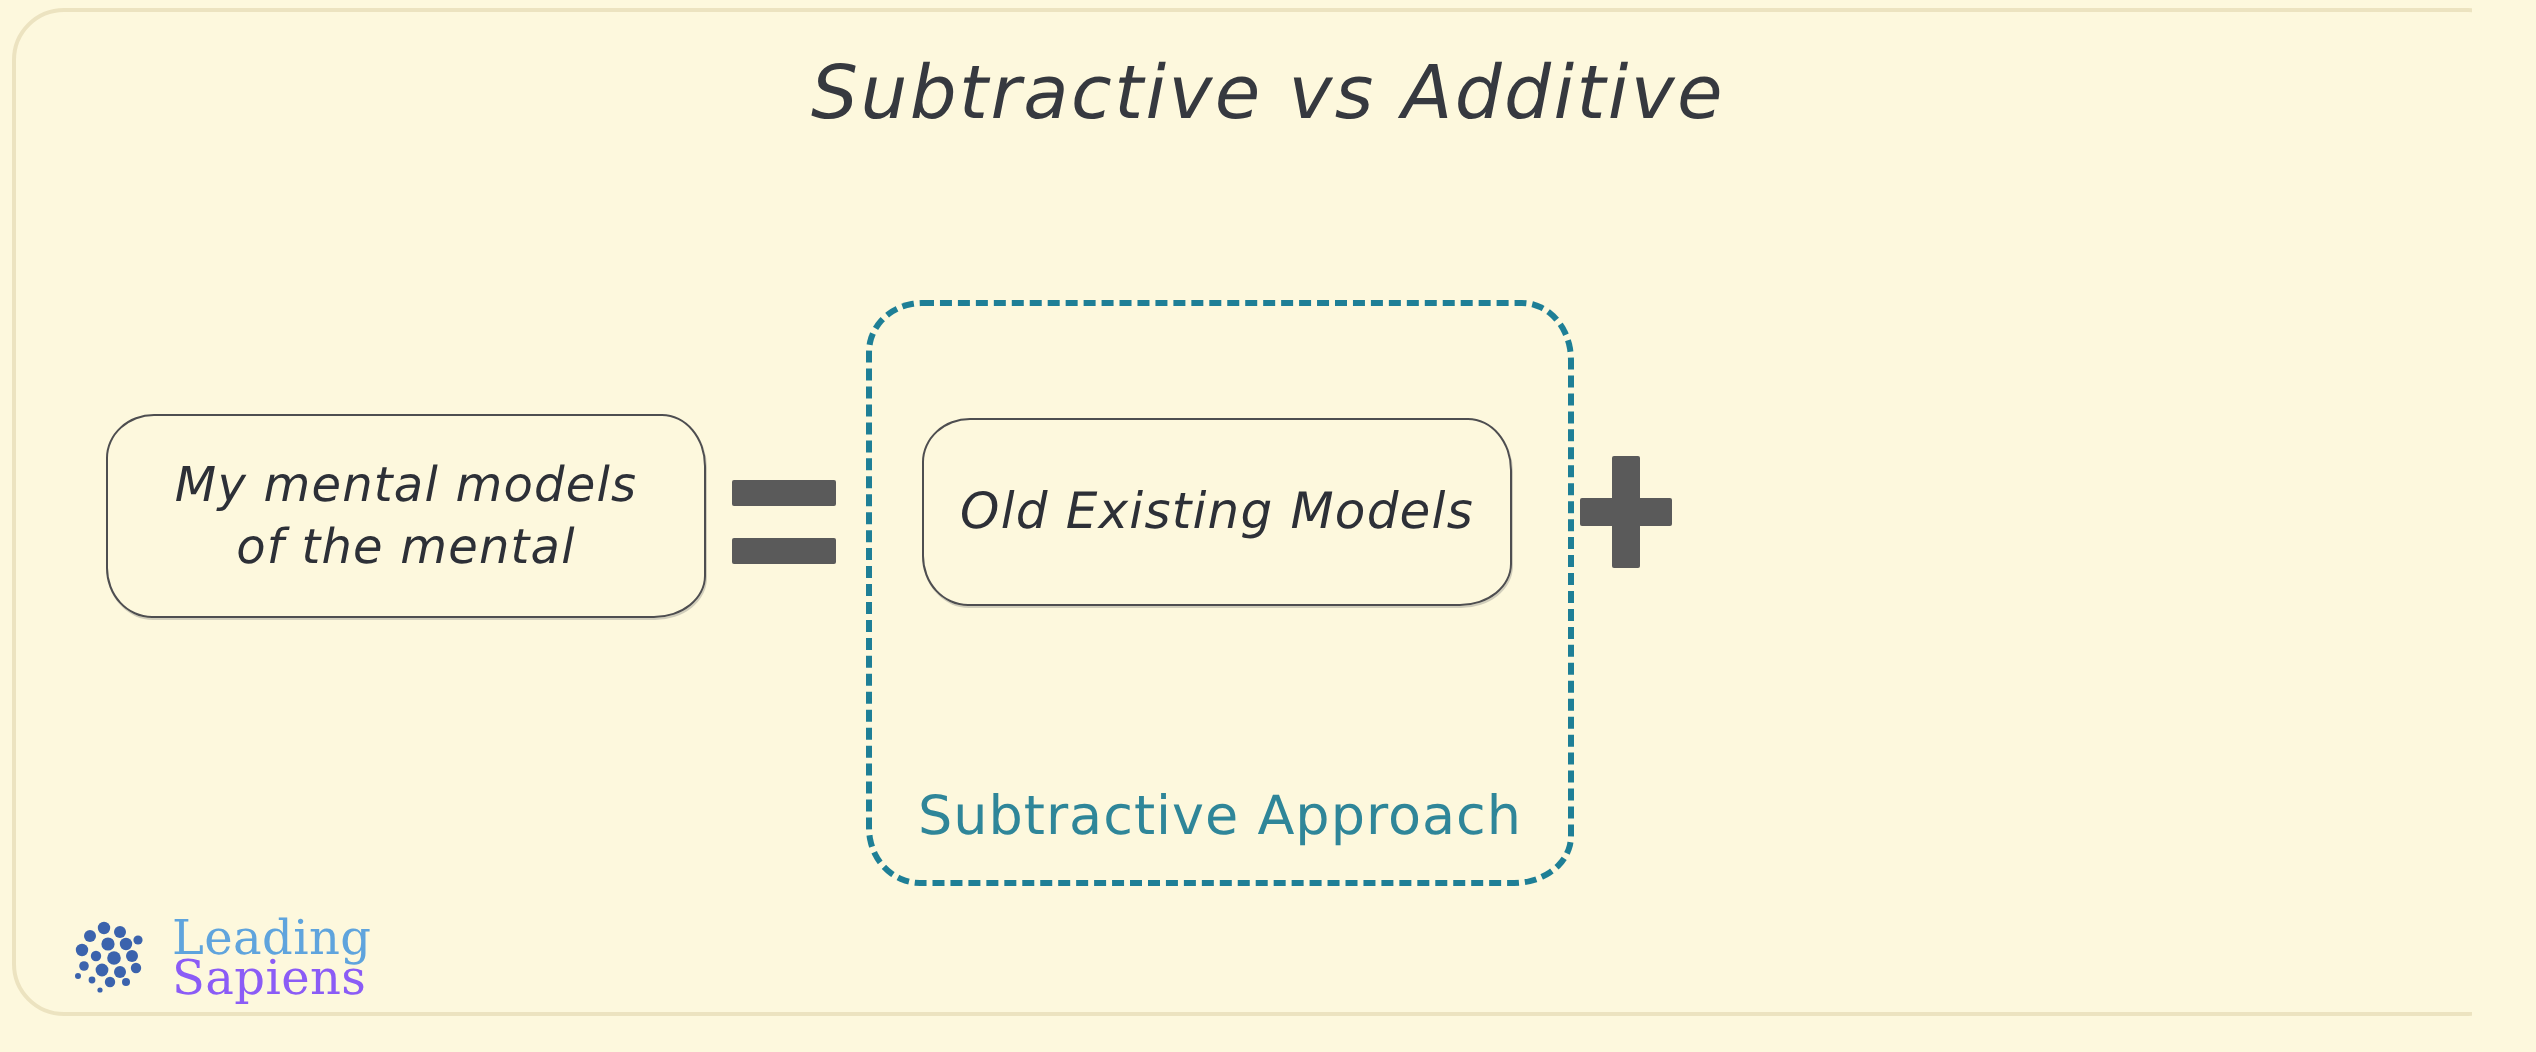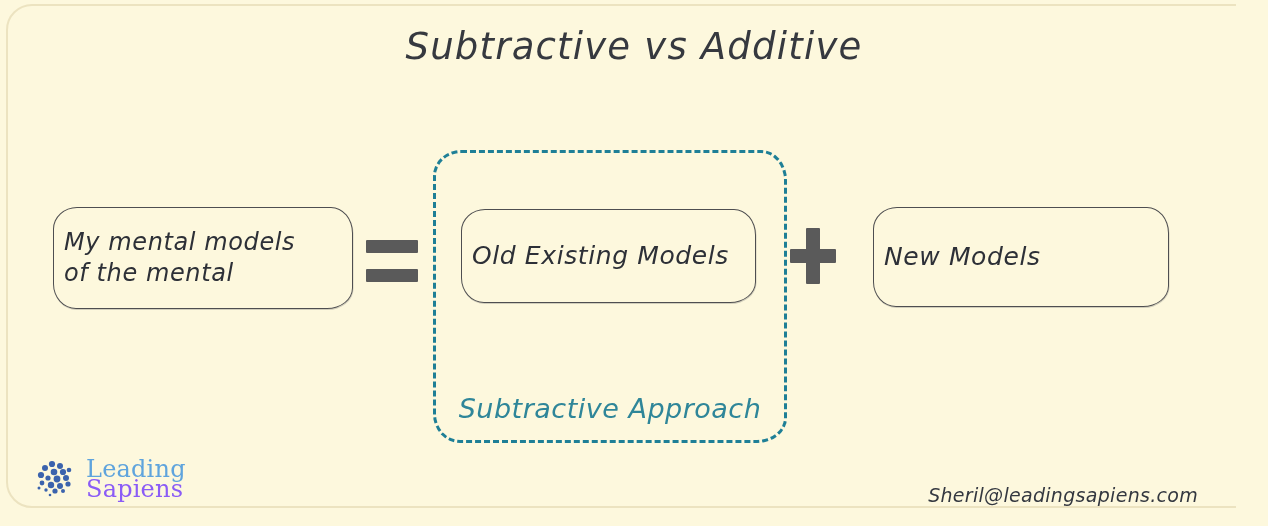--- a/index.html
+++ b/index.html
@@ -56,21 +56,21 @@
     border: 1.6px solid #4e4e50;
     border-radius: 24px 22px 26px 23px / 22px 26px 21px 25px;
     box-shadow: 0.5px 1px 0 rgba(110,110,110,0.30);
   }
   .hand-box .box-label {
     position: absolute;
     left: 0;
     right: 0;
     top: 50%;
     transform: translateY(-50%);
-    text-align: left;
+    text-align: center;
     font-family: "DejaVu Sans", sans-serif;
     font-size: 25px;
     font-style: italic;
     line-height: 1.28;
     letter-spacing: 0.6px;
     color: #2d3037;
     padding: 0 10px;
   }
 
   #box-mental {
@@ -115,21 +115,20 @@
     height: 280px;
   }
   .group-caption {
     position: absolute;
     left: 0;
     right: 0;
     bottom: 16px;
     text-align: center;
     font-family: "DejaVu Sans", sans-serif;
     font-size: 27px;
-    font-style: italic;
     letter-spacing: 0.5px;
     color: #2f8699;
   }
 
   
   .op {
     position: absolute;
     color: #5a5a5a;
   }
   .op .bar {
@@ -233,23 +232,20 @@
   </div>
   <div class="hand-box" id="box-old">
     <div class="box-label">Old Existing Models</div>
   </div>
 
   <div class="op" id="op-plus">
     <span class="bar v"></span>
     <span class="bar h"></span>
   </div>
 
-  <div class="hand-box" id="box-new">
-    <div class="box-label">New Models</div>
-  </div>
 
   <div id="logo">
     <svg id="logo-mark" viewBox="0 0 44 44">
       <g fill="#3b63ad">
         <circle cx="19" cy="7" r="3.1"></circle>
         <circle cx="27" cy="9" r="3.0"></circle>
         <circle cx="12" cy="11" r="3.0"></circle>
         <circle cx="21" cy="15" r="3.3"></circle>
         <circle cx="30" cy="15" r="3.1"></circle>
         <circle cx="36" cy="13" r="2.3"></circle>
@@ -267,15 +263,14 @@
         <circle cx="6" cy="31" r="1.5"></circle>
         <circle cx="17" cy="38" r="1.3"></circle>
       </g>
     </svg>
     <div id="logo-text">
       <span class="l1">Leading</span>
       <span class="l2">Sapiens</span>
     </div>
   </div>
 
-  <div id="email">Sheril@leadingsapiens.com</div>
 
 </div>
 
 </body></html>

